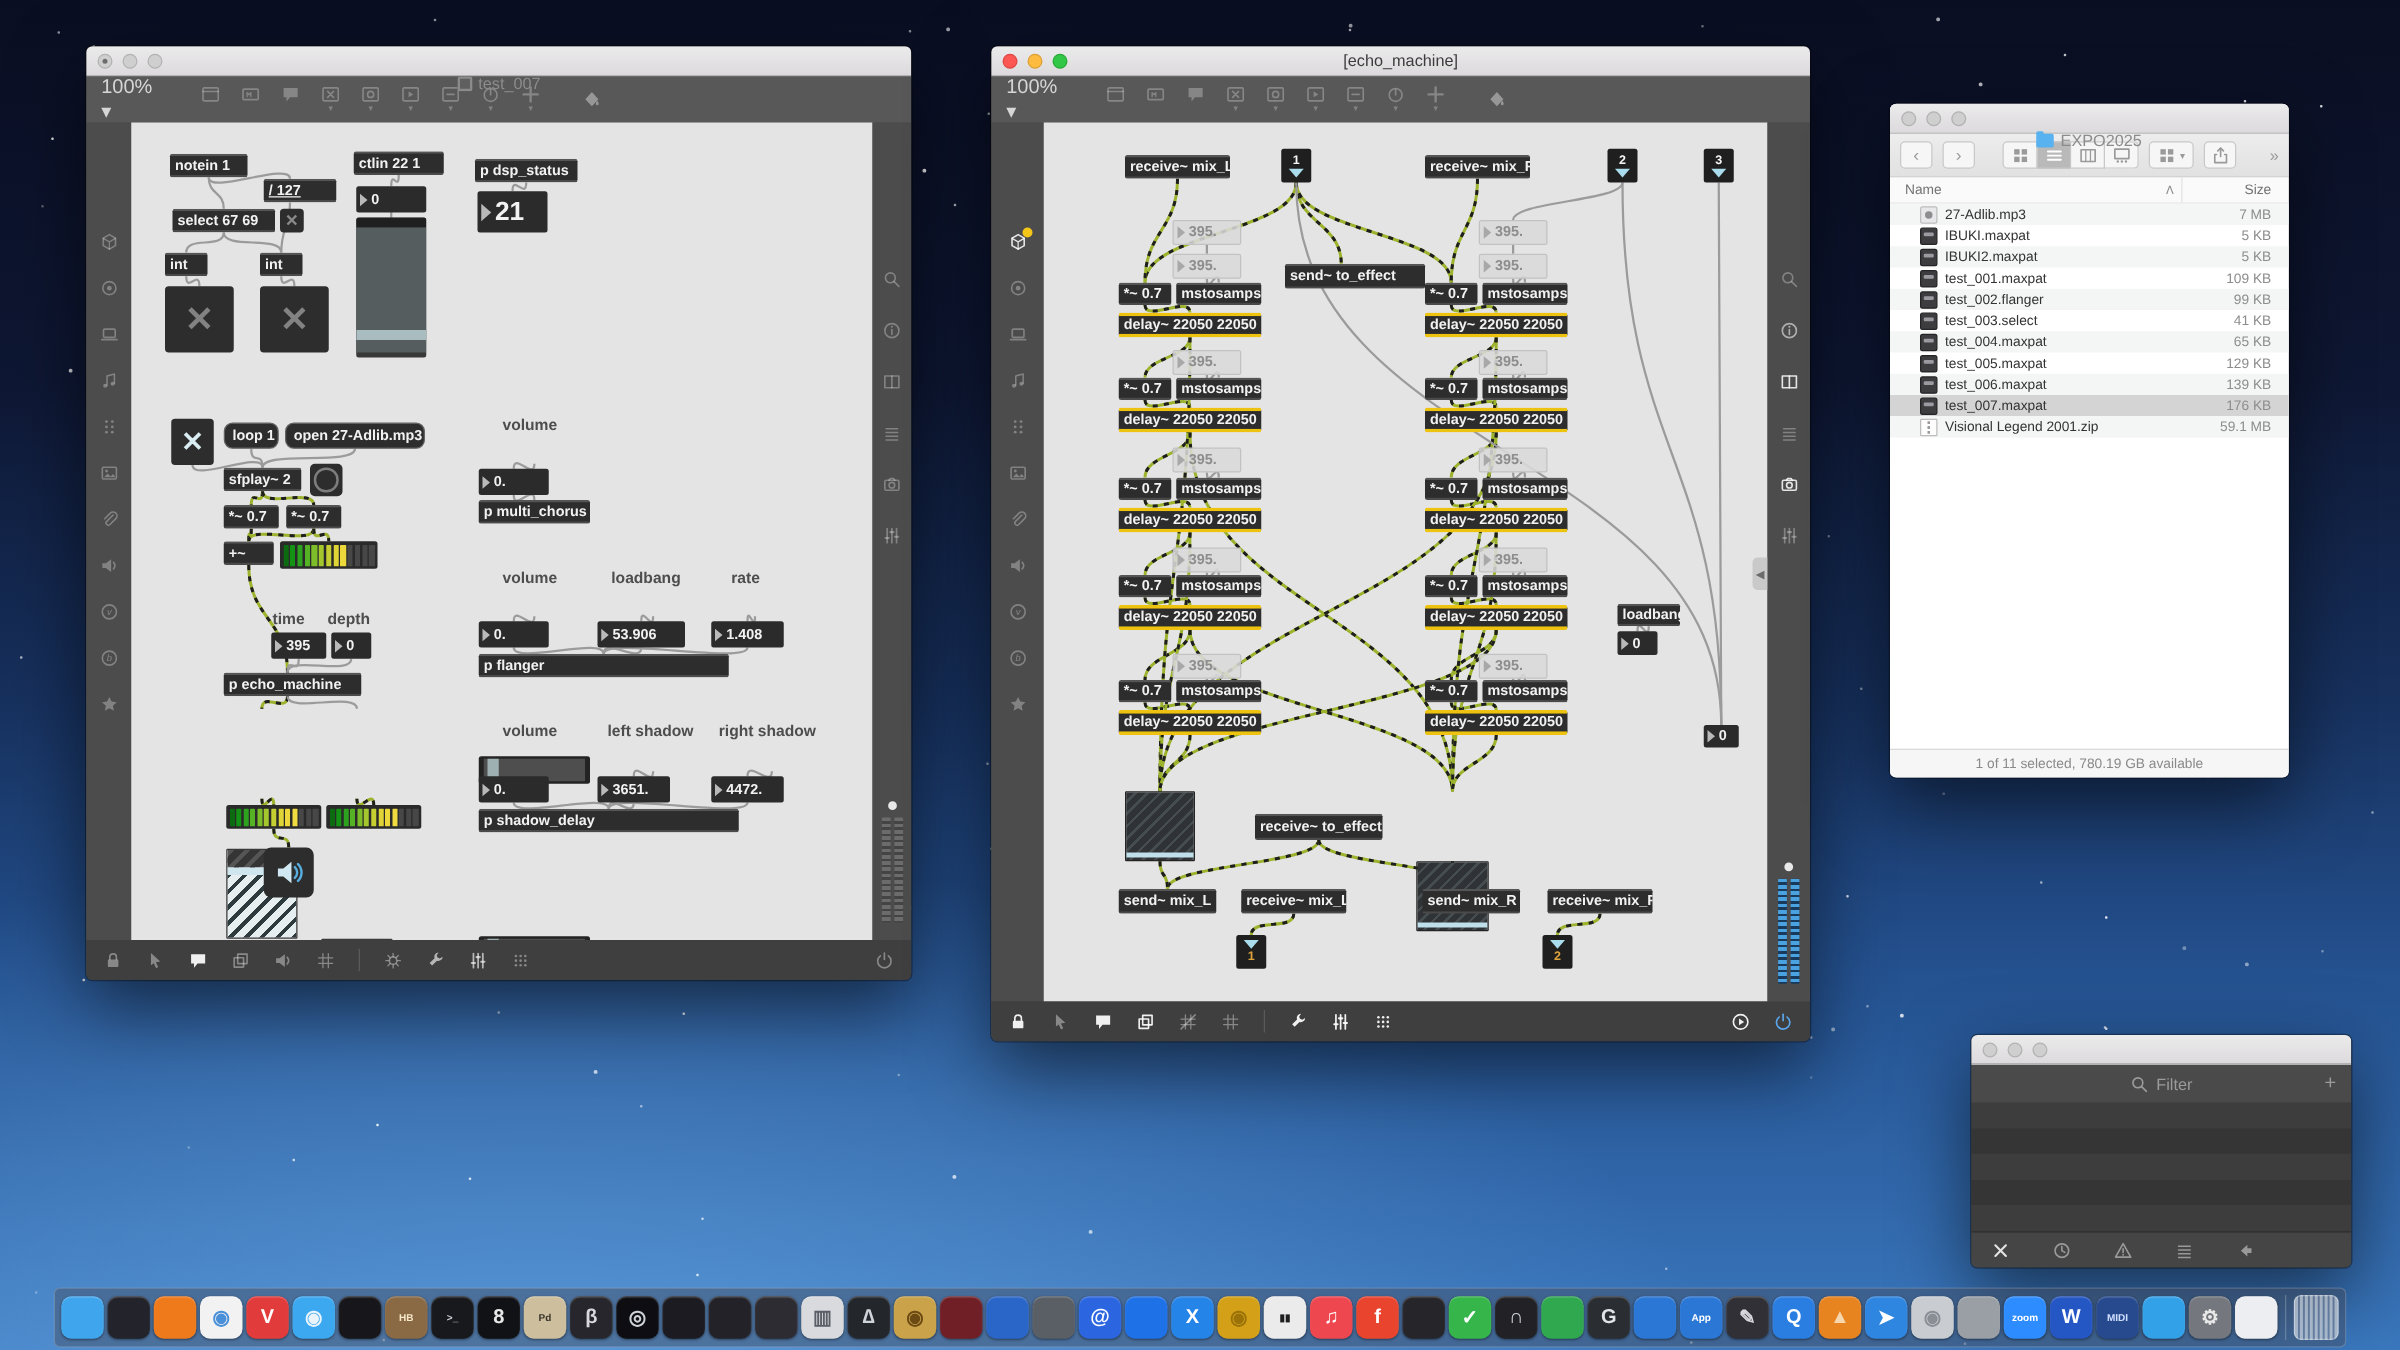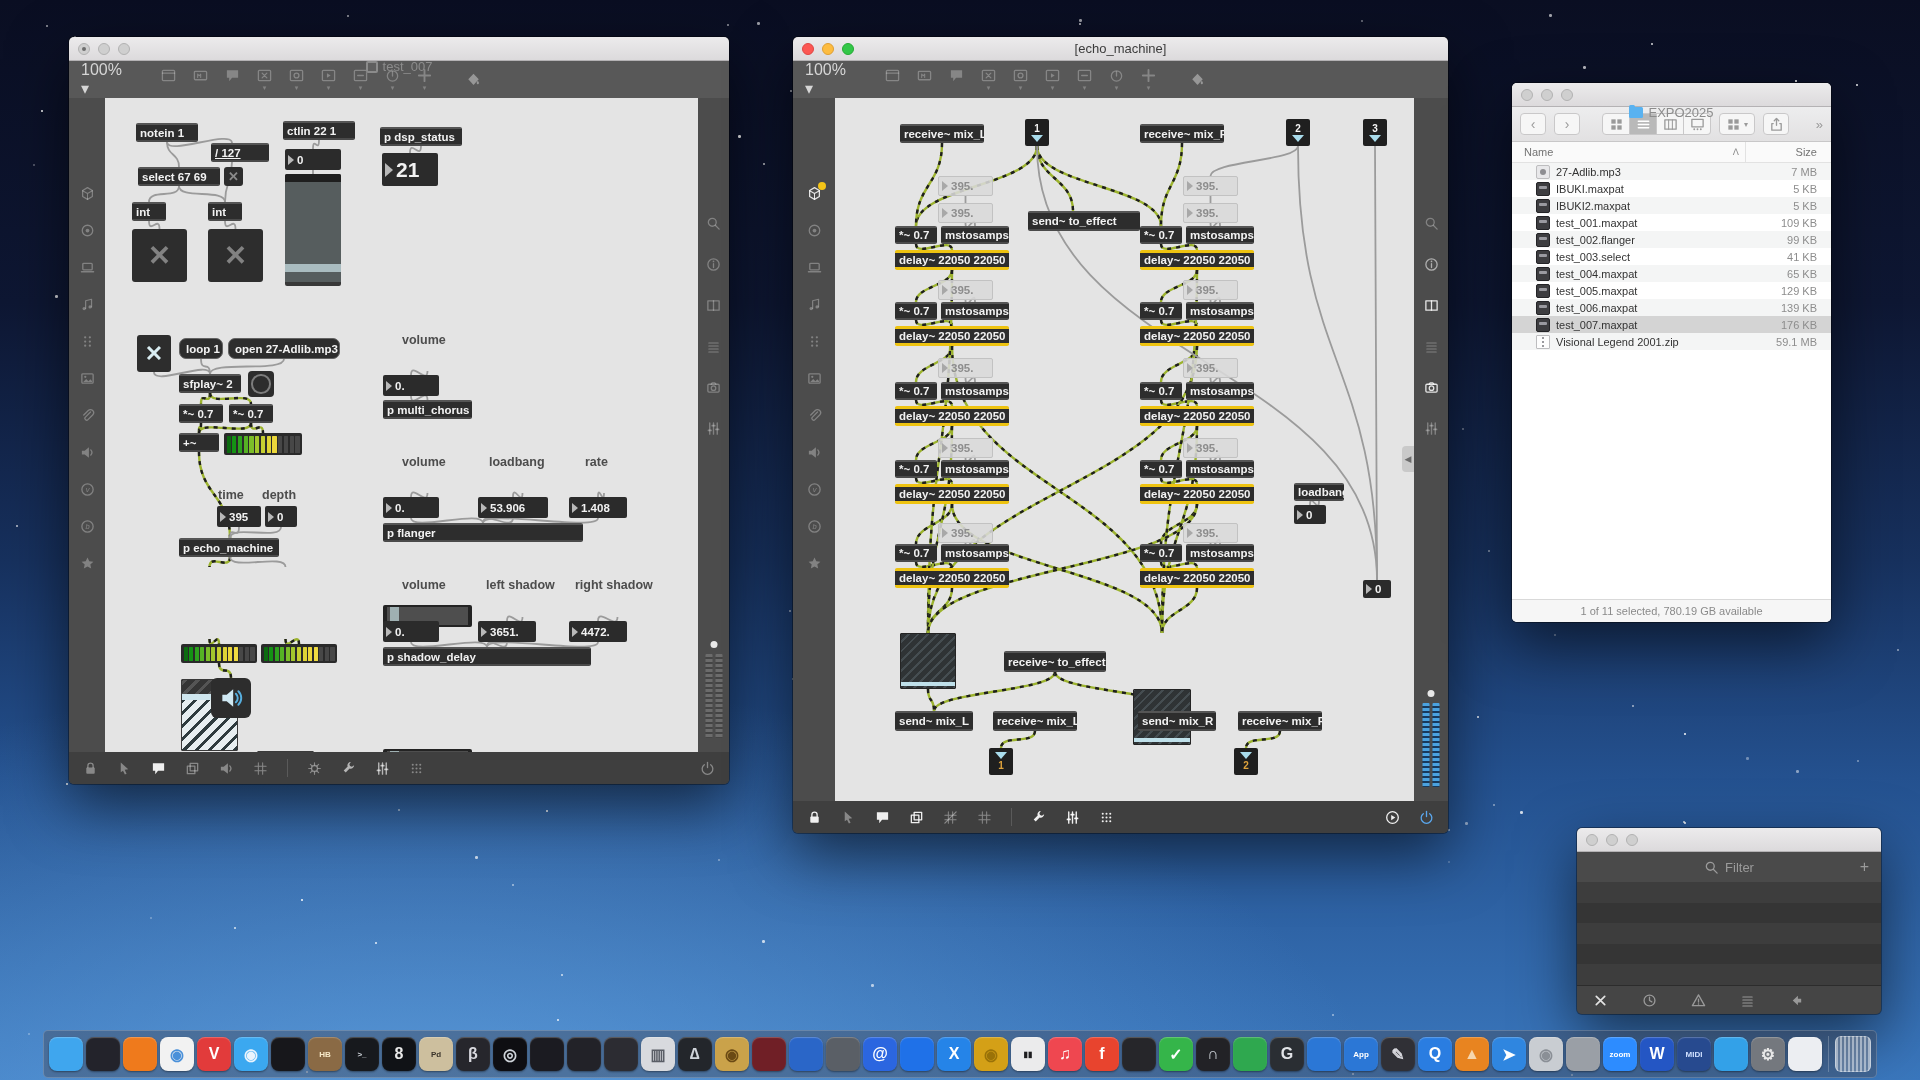--- a/index.html
+++ b/index.html
@@ -583,21 +583,21 @@
           <div class="node n-comment" style="left: 113px; top: 390px;">time</div>
           <div class="node n-comment" style="left: 157px; top: 390px;">depth</div>
           <div class="node n-number" style="left: 112px; top: 408px; width: 44px; height: 21px;">
             <i class="tri"></i>
             <span>395</span>
           </div>
           <div class="node n-number" style="left: 160px; top: 408px; width: 32px; height: 21px;">
             <i class="tri"></i>
             <span>0</span>
           </div>
-          <div class="node n-obj" style="left: 74px; top: 440px; width: 100px; height: 19px;">p echo_machine</div>
+          <div class="node n-obj" style="left: 74px; top: 440px; width: 110px; height: 19px;">p echo_machine</div>
           <div class="node n-scopeL" style="left: 76px; top: 469px; width: 57px; height: 72px;">
             <div class="cap"></div>
             <div class="strip"></div>
           </div>
           <div class="node n-scopeL" style="left: 152px; top: 469px; width: 57px; height: 72px;"></div>
           <div class="node n-meter" style="left: 76px; top: 546px; width: 76px; height: 19px;">
             <i style="background: rgb(12, 107, 16);"></i>
             <i style="background: rgb(20, 146, 20);"></i>
             <i style="background: rgb(45, 162, 30);"></i>
             <i style="background: rgb(85, 178, 36);"></i>

